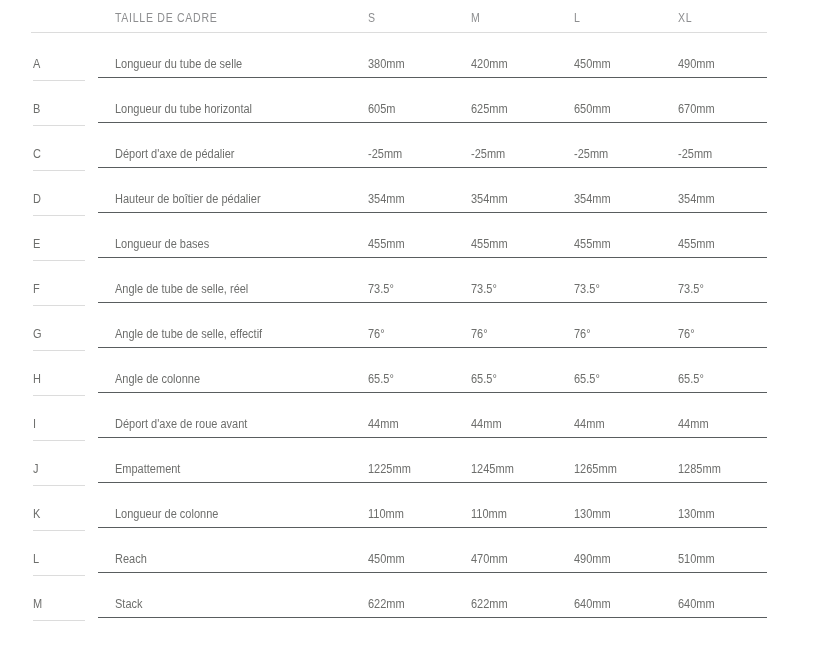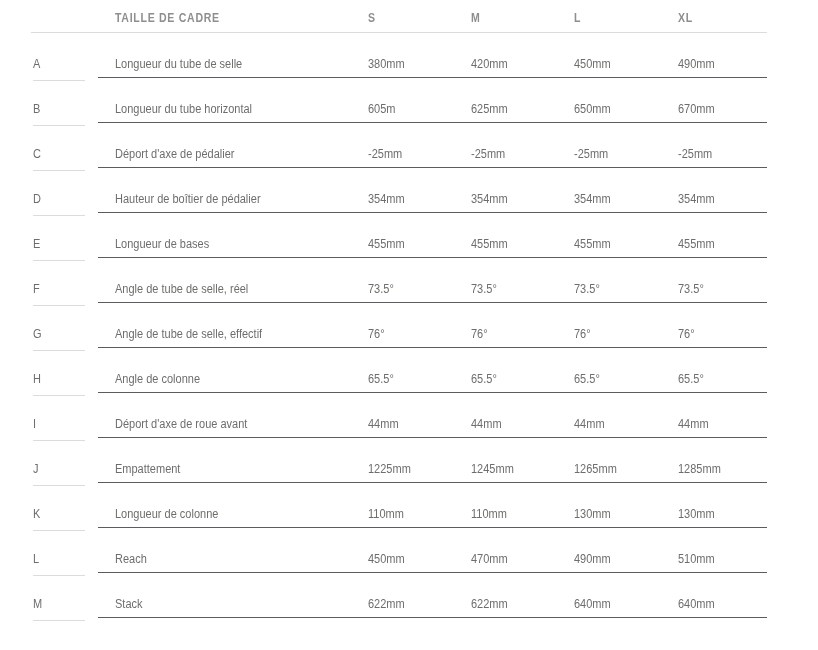--- a/index.html
+++ b/index.html
@@ -13,21 +13,21 @@
   html, body { background: var(--bg); }
   body { font-family: "Liberation Sans", sans-serif; }
   .page {
     position: relative;
     width: 818px;
     height: 650px;
     background: var(--bg);
     overflow: hidden;
   }
   
-  .header-row { position: relative; height: 33px; font-weight: bold; }
+  .header-row { position: relative; height: 33px; }
   .header-row .hcell {
     position: absolute;
     top: 11px;
     font-size: 12px;
     color: var(--header-text);
     letter-spacing: 0.8px;
     white-space: nowrap;
     transform: scaleX(0.88);
     transform-origin: left top;
   }

